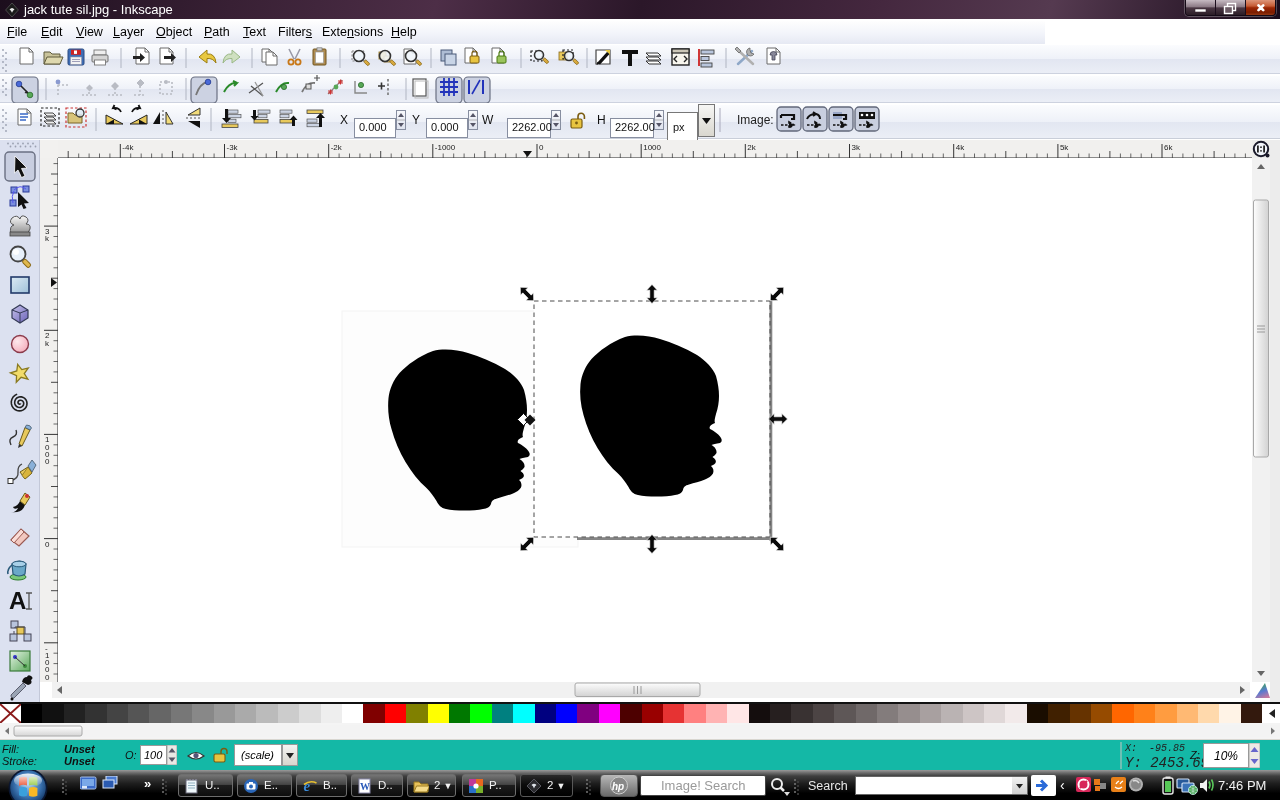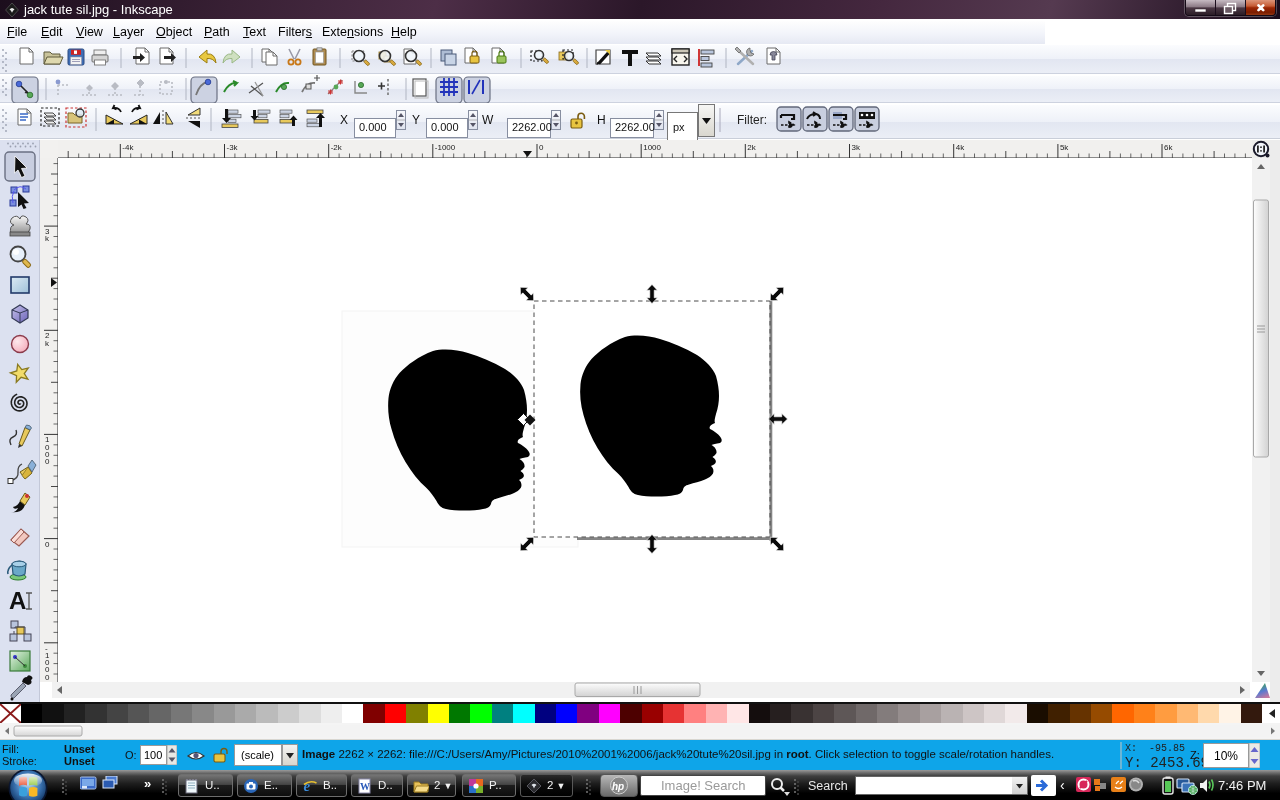--- a/index.html
+++ b/index.html
@@ -26,21 +26,21 @@
 #toolbox{left:0;top:140px;width:40px;height:562px;background:#dce1f0;border-right:1px solid #c3c8d8;}
 #hruler{left:58px;top:140px;width:1194px;height:18px;background:#f2f1ef;}
 #vruler{left:40px;top:158px;width:18px;height:524px;background:#f2f1ef;}
 #rulcorner{left:40px;top:140px;width:18px;height:18px;background:#f2f1ef;}
 #canvas{left:58px;top:158px;width:1194px;height:524px;background:#fff;}
 #vscroll{left:1252px;top:158px;width:18px;height:524px;background:#f0f0f0;}
 #hscroll{left:52px;top:682px;width:1198px;height:16px;background:#f0f0f0;}
 #rightstrip{left:1270px;top:140px;width:10px;height:562px;background:#ececec;}
 #palette{left:0;top:702px;width:1280px;height:21px;background:#fff;border-top:2px solid #111;}
 #palscroll{left:0;top:723px;width:1280px;height:16px;background:#f4f4f4;}
-#statusbar{left:0;top:739px;width:1280px;height:38px;background:#0ea5e9;border-top:1px solid #d8d6d0;}
+#statusbar{left:0;top:739px;width:1280px;height:38px;background:#14b8a6;border-top:1px solid #d8d6d0;font-style:italic;}
 #taskbar{left:0;top:770px;width:1280px;height:30px;
  background:linear-gradient(180deg,#9a9a9a 0%,#6e6e6e 9%,#3f3f3f 20%,#1e1e1e 45%,#000 78%);}
 .sw{position:absolute;top:0;height:19px;}
 .tbtn{position:absolute;top:774px;height:23px;border-radius:3px;border:1px solid #6e6e6e;
  background:linear-gradient(180deg,#757575 0%,#454545 45%,#1d1d1d 50%,#0d0d0d 100%);
  color:#f2f2f2;font-size:11.5px;}
 .tbtn.pressed{background:linear-gradient(180deg,#2a2a2a 0%,#0c0c0c 45%,#000 100%);border-color:#585858;}
 .tbtn .tlabel{position:absolute;left:26px;top:4px;}
 .white{color:#fff;}
 </style></head><body>
@@ -321,21 +321,21 @@
     <line x1="1" y1="10.0" x2="9" y2="10.0" stroke="#999" stroke-width="0.7"></line>
   </svg>
 <div class="fld" style="left:667px;top:104px;width:31px;height:33px;padding:8px 0 0 5px;border-color:#777">px</div>
 <div class="abs" style="left:698px;top:104px;width:17px;height:33px;background:linear-gradient(180deg,#f6f6f4,#d9d7cf);border:1px solid #777"></div>
 <svg class="abs" style="left:698px;top:104px" width="17" height="33">
     <path d="M4 14 h9 l-4.5 6 z" fill="#111"></path>
   </svg>
 <svg class="abs" style="left:718px;top:108px" width="6" height="24">
     <line x1="2" y1="0" x2="2" y2="24" stroke="#aab" stroke-width="1"></line>
   </svg>
-<span class="lbl" style="left:737px;top:113px;color:#222">Filter:</span>
+<span class="lbl" style="left:737px;top:113px;color:#222">Image:</span>
 <svg class="abs" style="left:770px;top:104px" width="120" height="35">
     <g transform="translate(-770,-104)">
       <g>
         <rect x="777" y="107" width="24" height="24" rx="4" fill="#c9cfdf" stroke="#62687a" stroke-width="1.3"></rect>
       </g>
       <g>
         <rect x="803" y="107" width="24" height="24" rx="4" fill="#c9cfdf" stroke="#62687a" stroke-width="1.3"></rect>
       </g>
       <g>
         <rect x="829" y="107" width="24" height="24" rx="4" fill="#c9cfdf" stroke="#62687a" stroke-width="1.3"></rect>
@@ -873,21 +873,20 @@
     </svg>
     <svg class="abs" style="left:212px;top:6px" width="16" height="18">
       <rect x="2" y="8" width="11" height="8" rx="1.5" fill="#e8c440" stroke="#7a5c10" stroke-width="1.1"></rect>
       <path d="M9 8 V5.5 a3 3 0 0 1 6 0 V8" fill="none" stroke="#7a5c10" stroke-width="1.4"></path>
     </svg>
     <div class="abs" style="left:234px;top:4px;width:48px;height:22px;background:#fff;border:1px solid #999;font-size:11px;padding:4px 0 0 6px">(scale)</div>
     <div class="abs" style="left:282px;top:4px;width:16px;height:22px;background:linear-gradient(180deg,#f4f4f2,#d8d6ce);border:1px solid #999"></div>
     <svg class="abs" style="left:282px;top:4px" width="16" height="22">
       <path d="M4 9 h8 l-4 5.5 z" fill="#222"></path>
     </svg>
-    <div class="abs" style="left:302px;top:8px;font-size:11.5px;color:#111"><b>Image</b> 2262 × 2262: file:///C:/Users/Amy/Pictures/2010%2001%2006/jack%20tute%20sil.jpg in <b>root</b>. Click selection to toggle scale/rotation handles.</div>
     <svg class="abs" style="left:1120px;top:2px" width="2" height="27">
       <line x1="1" y1="0" x2="1" y2="27" stroke="#c8c6c0" stroke-width="1"></line>
     </svg>
     <div class="abs" style="left:1125px;top:3px;font-size:10px;font-family:'Liberation Mono',monospace;color:#222">X:&nbsp;&nbsp;-95.85</div>
     <div class="abs" style="left:1125px;top:15px;font-size:14px;font-family:'Liberation Mono',monospace;color:#222">Y: 2453.69</div>
     <div class="abs" style="left:1190px;top:9px;font-size:11px;color:#111">Z:</div>
     <div class="abs" style="left:1203px;top:3px;width:46px;height:25px;background:#fff;border:1px solid #999;font-size:12px;text-align:center;padding-top:5px">10%</div>
     <svg class="abs" style="left:1249px;top:3px" width="11" height="25">
       <rect x="0" y="0" width="11" height="25" fill="#eceae6" stroke="#999" stroke-width="0.8"></rect>
       <path d="M5.5 4 l4 5 h-8 z" fill="#66c"></path>

